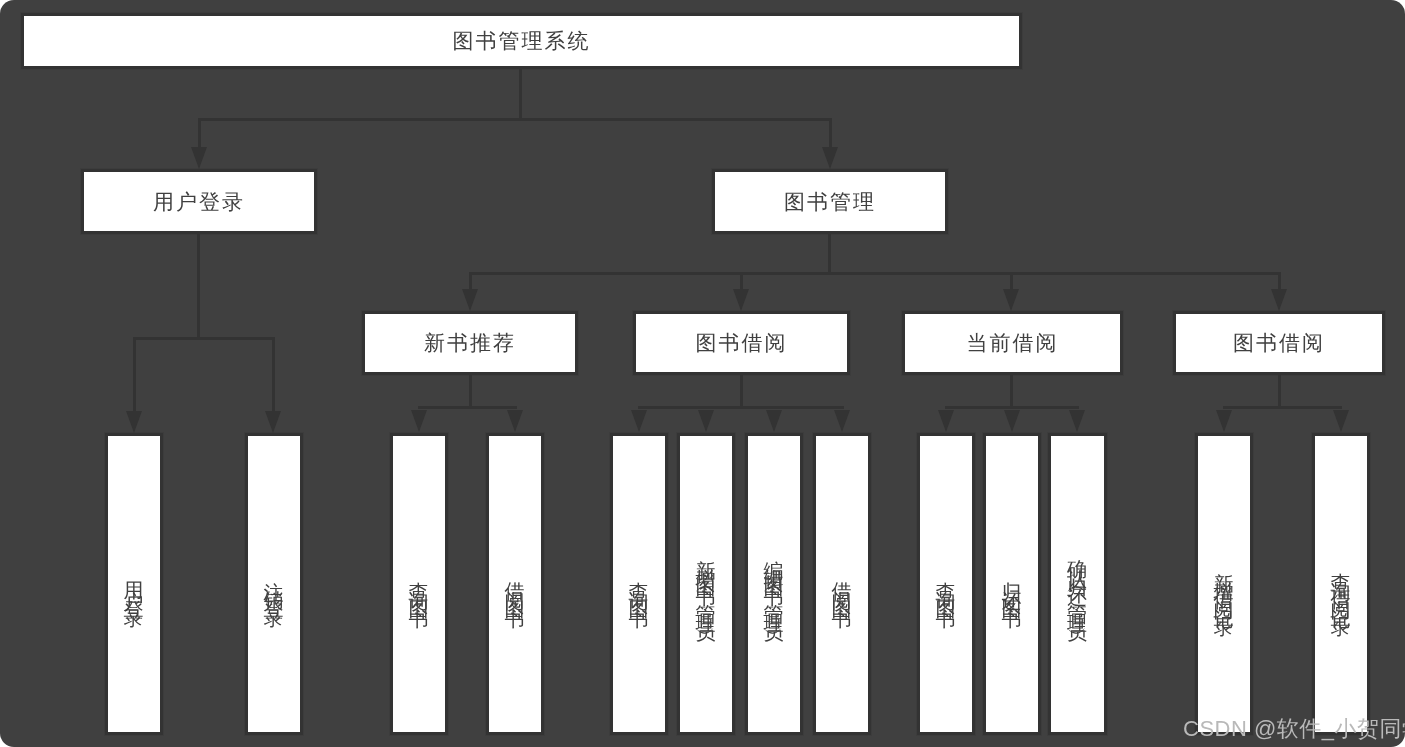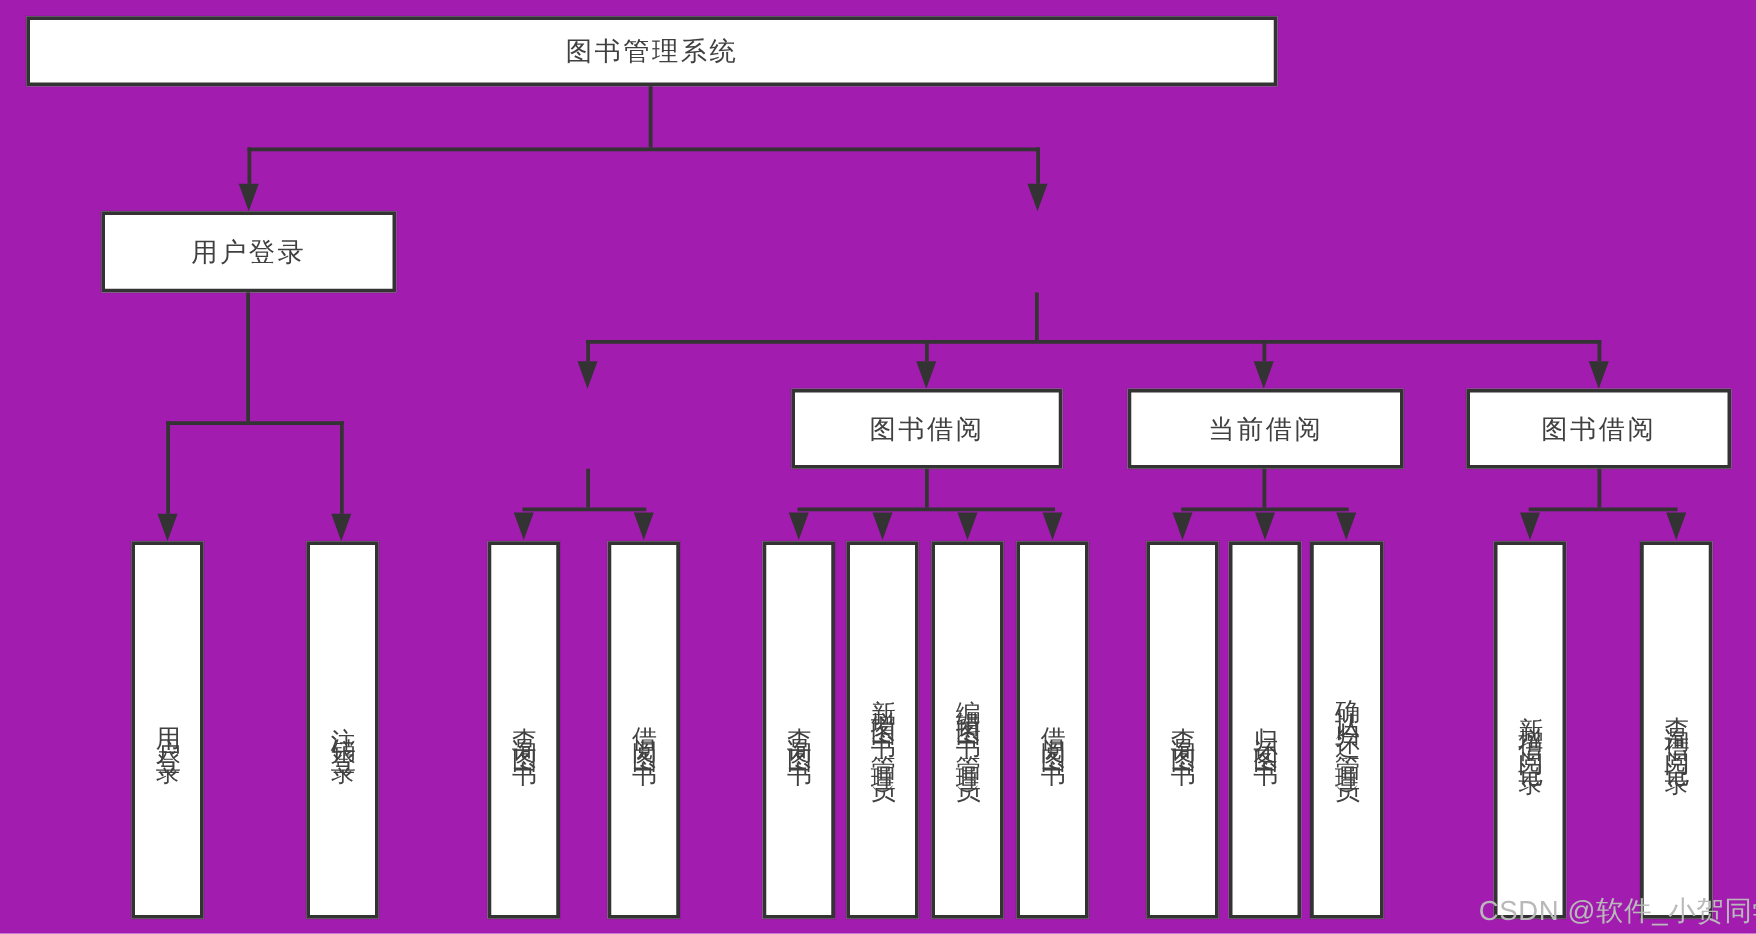--- a/index.html
+++ b/index.html
@@ -1,22 +1,23 @@
 <!DOCTYPE html>
 <html><head>
 <meta charset="utf-8">
 <style>
   html, body { margin: 0; padding: 0; background: #ffffff; }
   .canvas {
     position: relative;
     width: 1405px;
     height: 747px;
-    background: #a21caf;
+    background: #404040;
     font-family: "Liberation Sans", "DejaVu Sans", sans-serif;
     overflow: hidden;
+    border-radius: 14px;
   }
   
   .hbox {
     position: absolute;
     border: 3px solid #333333;
     background: #ffffff;
     display: flex;
     align-items: center;
     justify-content: center;
     color: #404040;
@@ -82,39 +83,45 @@
   <div class="vl" style="left:519px; top:69px; height:49px;"></div>
   <div class="hl" style="left:198px; top:118px; width:634px;"></div>
   <div class="vl" style="left:198px; top:118px; height:29px;"></div>
   <div class="vl" style="left:829px; top:118px; height:29px;"></div>
   <div class="ar" style="left:191px; top:147px;"></div>
   <div class="ar" style="left:822px; top:147px;"></div>
 
   <div class="hbox" style="left:81px; top:169px; width:236px; height:65px;">
     <span>用户登录</span>
   </div>
+  <div class="hbox" style="left:712px; top:169px; width:236px; height:65px;">
+    <span>图书管理</span>
+  </div>
 
   <div class="vl" style="left:197px; top:234px; height:103px;"></div>
   <div class="hl" style="left:133px; top:337px; width:142px;"></div>
   <div class="vl" style="left:133px; top:337px; height:74px;"></div>
   <div class="vl" style="left:272px; top:337px; height:74px;"></div>
   <div class="ar" style="left:126px; top:411px;"></div>
   <div class="ar" style="left:265px; top:411px;"></div>
 
   <div class="vl" style="left:828px; top:234px; height:38px;"></div>
   <div class="hl" style="left:469px; top:272px; width:812px;"></div>
   <div class="vl" style="left:469px; top:272px; height:17px;"></div>
   <div class="vl" style="left:740px; top:272px; height:17px;"></div>
   <div class="vl" style="left:1010px; top:272px; height:17px;"></div>
   <div class="vl" style="left:1278px; top:272px; height:17px;"></div>
   <div class="ar" style="left:462px; top:289px;"></div>
   <div class="ar" style="left:733px; top:289px;"></div>
   <div class="ar" style="left:1003px; top:289px;"></div>
   <div class="ar" style="left:1271px; top:289px;"></div>
 
+  <div class="hbox" style="left:362px; top:311px; width:216px; height:64px;">
+    <span>新书推荐</span>
+  </div>
   <div class="hbox" style="left:633px; top:311px; width:217px; height:64px;">
     <span>图书借阅</span>
   </div>
   <div class="hbox" style="left:902px; top:311px; width:221px; height:64px;">
     <span>当前借阅</span>
   </div>
   <div class="hbox" style="left:1173px; top:311px; width:212px; height:64px;">
     <span>图书借阅</span>
   </div>
 

